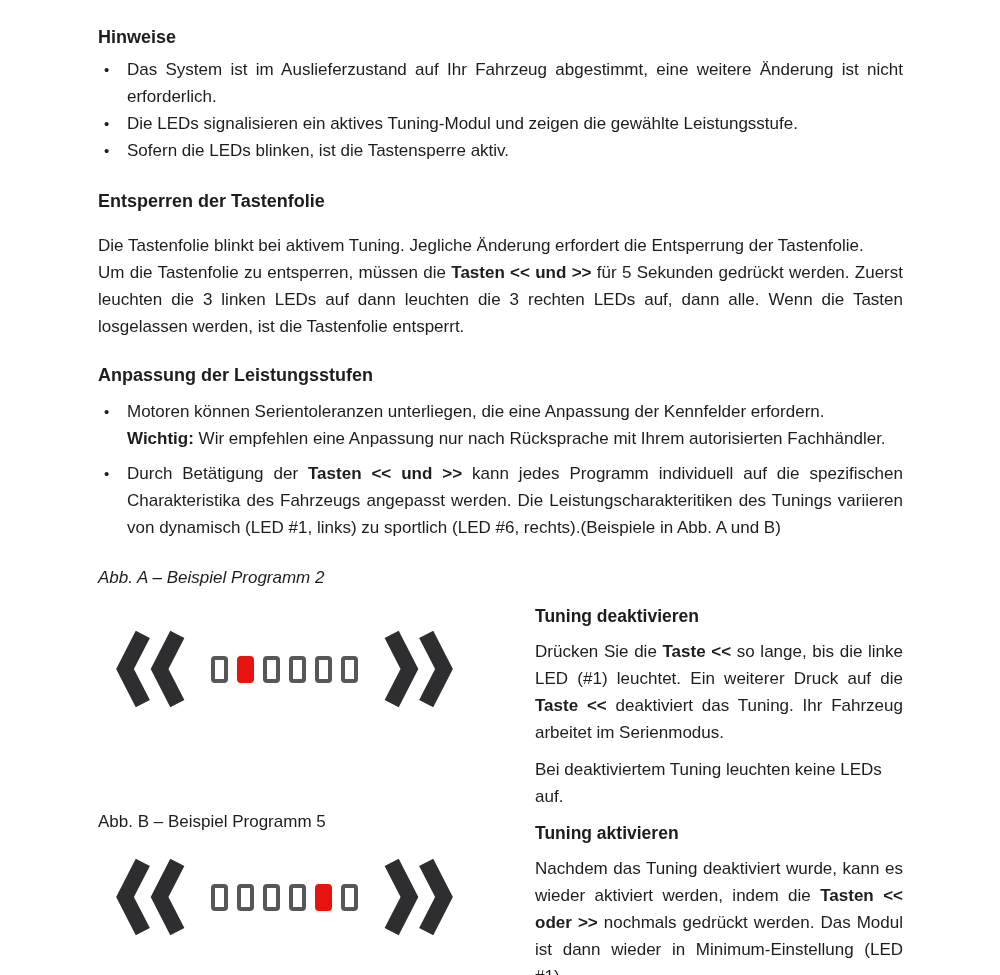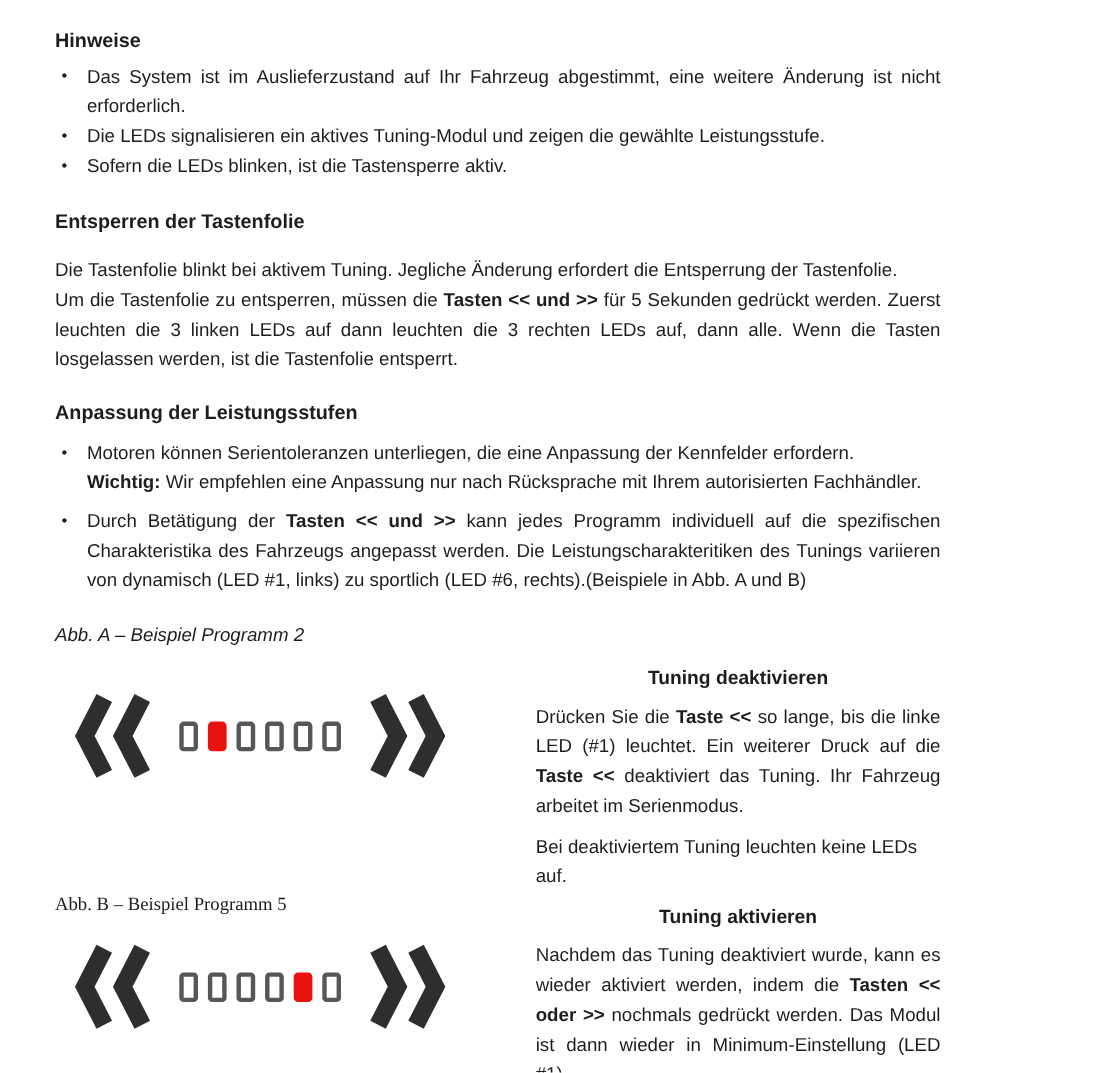--- a/index.html
+++ b/index.html
@@ -9,21 +9,21 @@
     --led-active:#e8120f;
   }
   *{box-sizing:border-box;}
   html,body{margin:0;padding:0;background:#ffffff;}
   body{
     width:1000px;height:975px;overflow:hidden;
     font-family:"Liberation Sans", sans-serif;
     color:var(--text);
     -webkit-font-smoothing:antialiased;
   }
-  .page{width:903px;height:975px;padding:26px 48px 0 50px;}
+  .page{width:903px;height:975px;padding:26px 48px 0 50px;margin-left:48px;}
 
   .section-title{
     font-size:18px;font-weight:bold;line-height:22px;margin:0;
   }
   p, li{font-size:17px;line-height:27px;margin:0;}
   .just{text-align:justify;}
 
   
   ul.bullets{list-style:none;margin:8px 0 0 0;padding:0;}
   ul.bullets li{position:relative;padding-left:29px;}
@@ -43,36 +43,36 @@
   .figures{
     margin-top:14px;
     display:grid;grid-template-columns:437px 1fr;column-gap:0;
   }
   .fig-label{font-size:17px;line-height:27px;margin:0;}
   .fig-a-label{margin-top:9px;font-style:italic;}
   .fig-graphic{
     display:flex;align-items:center;
     margin-top:36px;padding-left:14px;height:84px;
   }
-  .fig-b-label{margin-top:97px;font-family:Liberation Serif, serif;}
+  .fig-b-label{margin-top:97px;}
   .fig-b-graphic{margin-top:20px;}
 
   .chev{width:84px;height:84px;flex:0 0 auto;}
   .chev path{fill:none;stroke:var(--chevron);stroke-width:17;stroke-linejoin:miter;stroke-miterlimit:8;}
 
   .led-row{display:flex;align-items:center;gap:9px;margin:0 15px;}
   .led{
     width:17px;height:27px;border:4px solid var(--led-border);
     border-radius:4px;background:#ffffff;
   }
   .led.on{background:var(--led-active);border-color:var(--led-active);}
 
   
   .right-col{padding-top:50px;}
-  .sub-title{font-size:17.5px;font-weight:bold;line-height:22px;margin:0 0 11px 0;text-align:center;}
+  .sub-title{font-size:17.5px;font-weight:bold;line-height:22px;margin:0 0 11px 0;}
   .right-col p{margin:0;}
   .right-col .p-gap{margin-top:10px;}
   .sub-title.second{margin-top:12px;}
   .right-col .p-last{margin-top:8px;}
   b.seg{font-weight:bold;text-align:center;}
 </style>
 </head>
 <body>
 
 <div class="page">

